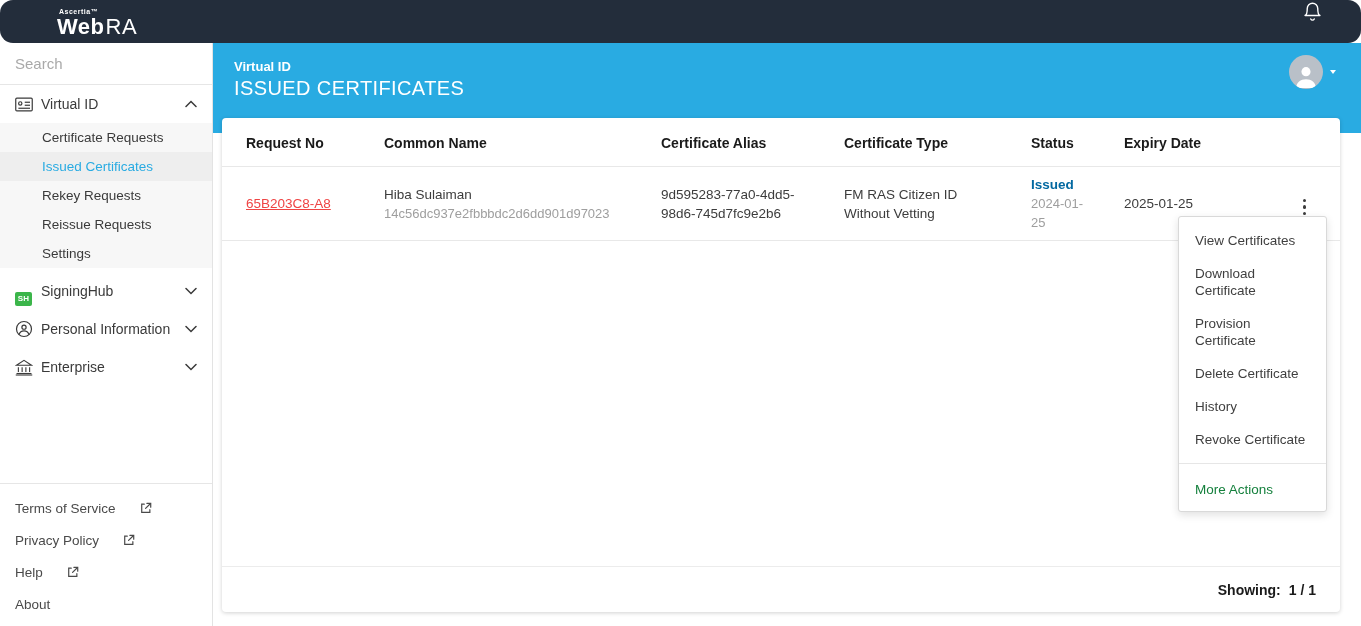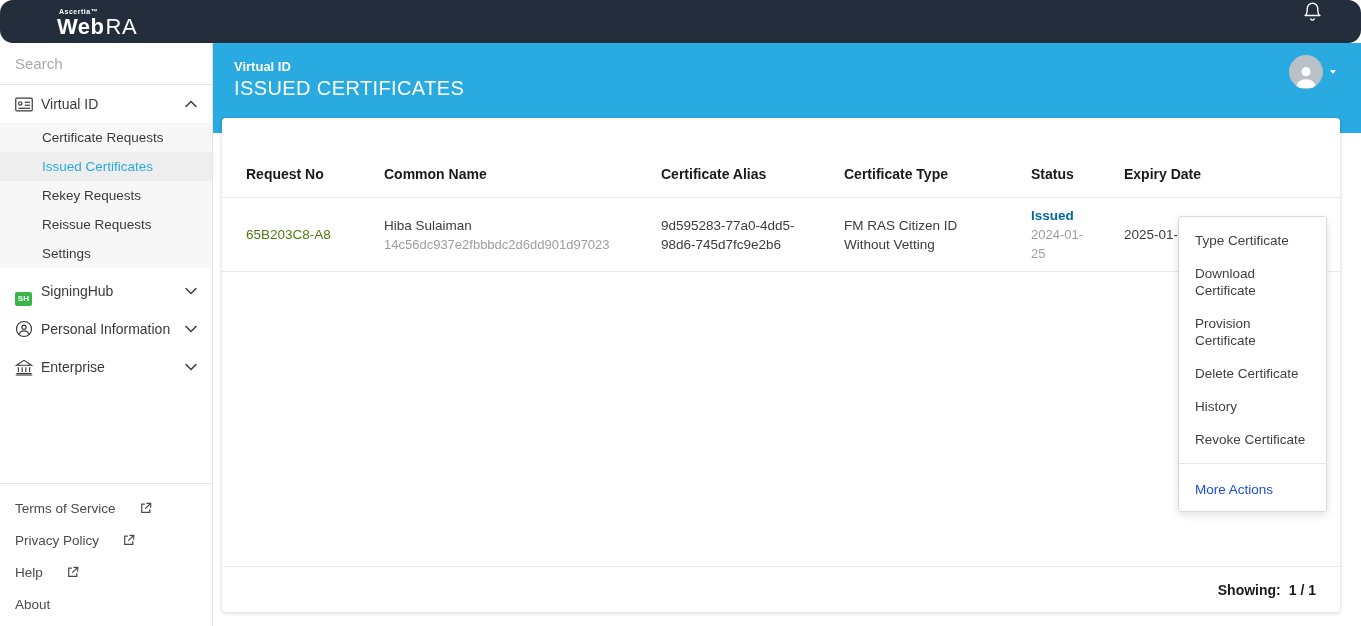--- a/index.html
+++ b/index.html
@@ -43,37 +43,37 @@
   .cyan-header { height:90px; background:#29abe2; position:relative; padding:16px 0 0 21px; color:#fff; }
   .crumb { font-size:13px; font-weight:bold; margin-bottom:3px; }
   .page-title { font-size:20px; font-weight:400; letter-spacing:.4px; }
   .hdr-search { position:absolute; right:20px; top:21px; width:540px; height:34px; border:1px solid #f2fbff; border-radius:3px; display:flex; align-items:center; padding:0 12px; }
   .hdr-search input { flex:1; border:none; outline:none; background:transparent; color:#fff; font-size:13px; font-weight:bold; font-family:inherit; }
   .hdr-search input::placeholder { color:#ffffff; opacity:.95; }
   .hdr-search .mag { color:#fff; cursor:pointer; display:flex; }
 
   
   .card { position:relative; margin:-15px 21px 0 9px; width:1118px; height:494px; background:#fff; border-radius:4px; box-shadow:0 1px 4px rgba(0,0,0,.18); display:flex; flex-direction:column; z-index:10; }
-  table { width:100%; border-collapse:collapse; table-layout:fixed;margin-top:31px; }
+  table { width:100%; border-collapse:collapse; table-layout:fixed; }
   th { text-align:left; font-size:14px; font-weight:bold; color:#1a1a1a; padding:17px 8px 15px 24px; border-bottom:1px solid #e8e8e8; }
   td { font-size:13.5px; color:#3c3c3c; padding:8px 8px 8px 24px; border-bottom:1px solid #e8e8e8; vertical-align:middle; line-height:19px; }
-  .req-link { color:#4d7c0f; cursor:pointer; }
+  .req-link { color:#ef4444; text-decoration:underline; cursor:pointer; }
   .subtext { color:#9e9e9e; font-size:13px; }
   .status-main { font-weight:bold; color:#0369a1; }
   .kebab-cell { text-align:right; padding-right:30px; }
   .kebab { display:inline-flex; flex-direction:column; gap:3px; cursor:pointer; padding:4px; }
   .kebab i { width:3.5px; height:3.5px; border-radius:50%; background:#3c3c3c; display:block; }
   .card-spacer { flex:1; }
   .card-footer { border-top:1px solid #ececec; height:46px; display:flex; align-items:center; justify-content:flex-end; padding-right:24px; font-size:14px; font-weight:bold; color:#1a1a1a; gap:8px; }
 
   
   .ctx-menu { position:absolute; left:1178px; top:216px; width:149px; background:#fff; border:1px solid #d9d9d9; border-radius:3px; box-shadow:0 3px 8px rgba(0,0,0,.12); padding:7px 0 12px 0; z-index:40; }
   .ctx-item { padding:8px 16px; font-size:13.5px; color:#3f3f3f; cursor:pointer; line-height:17px; }
   .menu-divider { border-top:1px solid #e6e6e6; margin:7px 0 6px 0; }
-  .ctx-more { padding:12px 22px 2px 16px; font-size:13.5px; color:#1d4ed8; cursor:pointer; }
+  .ctx-more { padding:12px 22px 2px 16px; font-size:13.5px; color:#15803d; cursor:pointer; }
 
   svg { display:block; }
 </style>
 </head>
 <body>
 
 <div class="topbar">
   <div class="brand">
     <span class="brand-small">Ascertia™</span>
     <div class="brand-main">
@@ -282,21 +282,21 @@
     </table>
     <div class="card-spacer"></div>
     <div class="card-footer">
       <span>Showing:</span>
       <span>1 / 1</span>
     </div>
   </div>
 </div>
 
 <div class="ctx-menu">
-  <div class="ctx-item">Type Certificate</div>
+  <div class="ctx-item">View Certificates</div>
   <div class="ctx-item">Download Certificate</div>
   <div class="ctx-item">Provision Certificate</div>
   <div class="ctx-item">Delete Certificate</div>
   <div class="ctx-item">History</div>
   <div class="ctx-item">Revoke Certificate</div>
   <div class="menu-divider"></div>
   <div class="ctx-more">More Actions</div>
 </div>
 
 </body></html>

